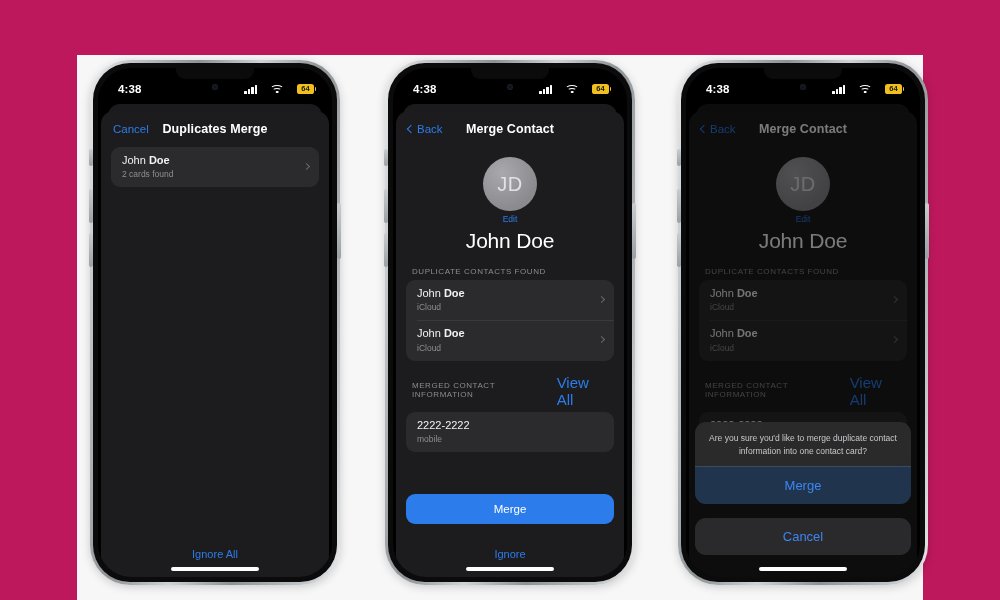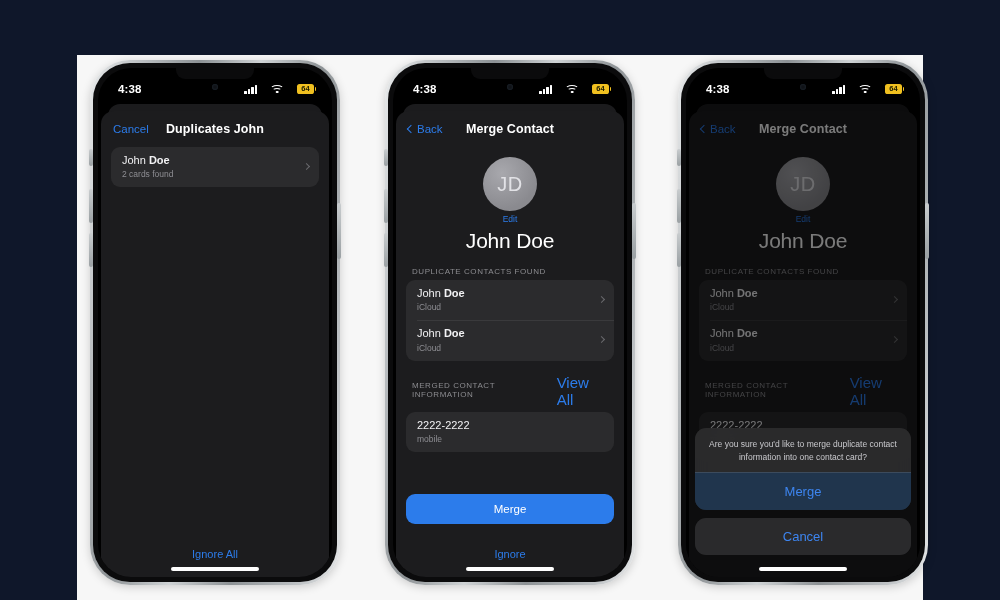--- a/index.html
+++ b/index.html
@@ -8,21 +8,21 @@
     width:1000px; height:600px;
     background:#ffffff;
     font-family:"Liberation Sans", sans-serif;
     overflow:hidden;
   }
 
   
   .page {
     position:relative;
     width:1000px; height:600px;
-    background:#0f172a;
+    background:#be185d;
   }
   .band {
     position:absolute;
     left:77px; top:55px;
     width:846px; height:545px;
     background:#f7f7f7;
   }
 
   
   .phone {
@@ -279,21 +279,21 @@
 
   
   .dim-overlay {
     position:absolute; inset:0;
     background:rgba(0,0,0,0.52);
     z-index:15;
   }
   .actionsheet {
     position:absolute; left:9px; right:9px; bottom:22px;
     z-index:18;
-    display:flex; flex-direction:column; gap:8px;
+    display:flex; flex-direction:column; gap:14px;
   }
   .as-group {
     background:rgba(44,44,46,0.92);
     border-radius:11px;
     overflow:hidden;
     backdrop-filter:blur(8px);
   }
   .as-msg {
     padding:10px 14px 9px 14px;
     text-align:center;
@@ -350,21 +350,21 @@
           </div>
         </div>
 
         <div class="sheet-stack"></div>
 
         <div class="sheet">
           <div class="navbar">
             <div class="nav-left">
               <span>Cancel</span>
             </div>
-            <div class="nav-title">Duplicates John</div>
+            <div class="nav-title">Duplicates Merge</div>
           </div>
 
           <div class="content">
             <div class="card">
               <div class="row">
                 <div class="row-main">
                   <div class="row-title"><span>John </span><b>Doe</b></div>
                   <div class="row-sub">2 cards found</div>
                 </div>
                 <span class="chev-right"></span>

